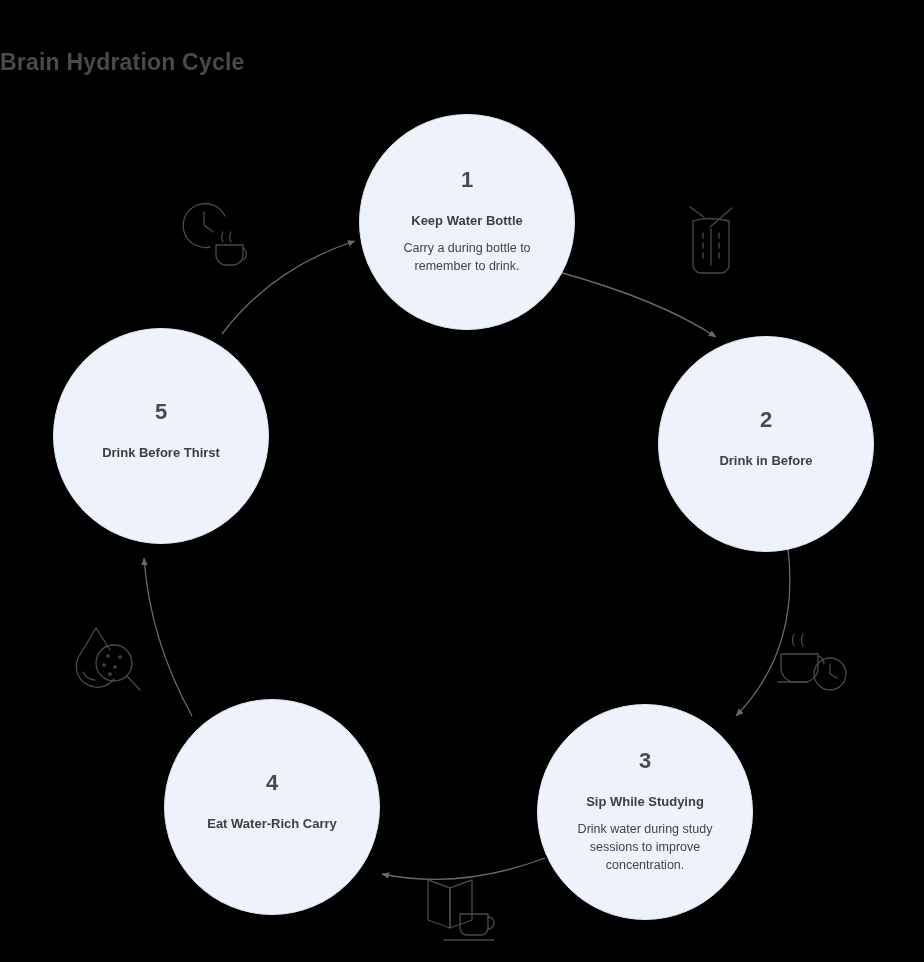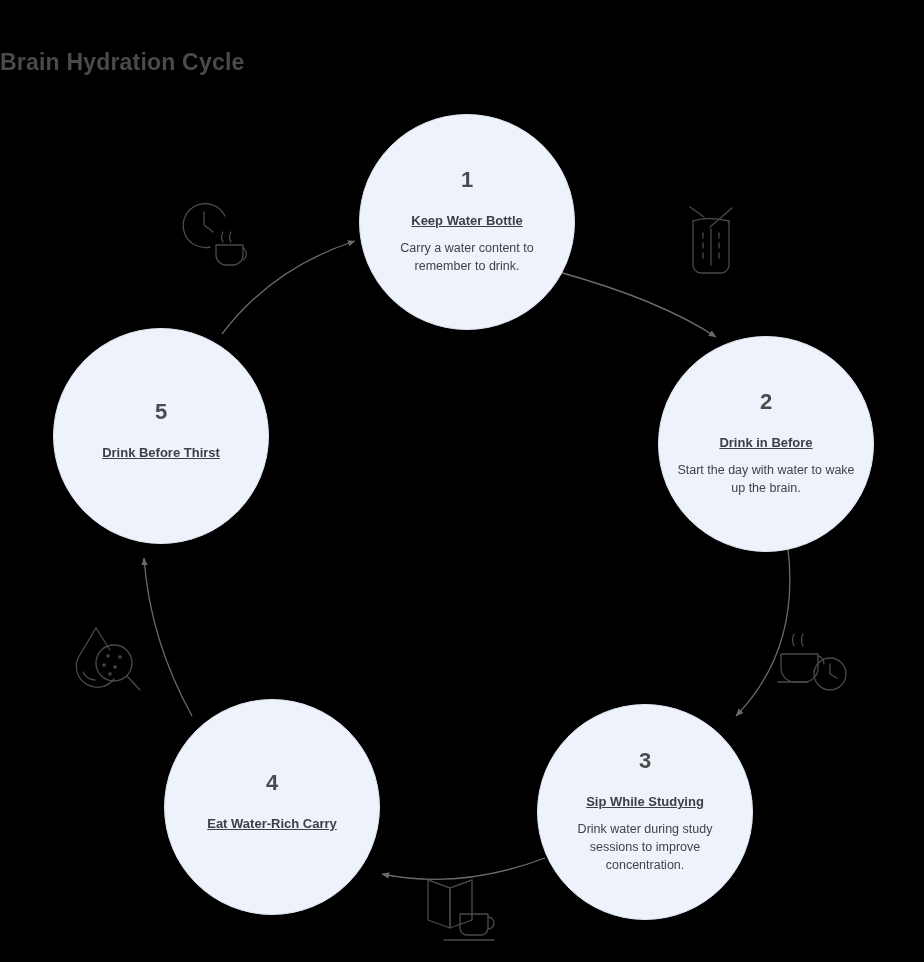--- a/index.html
+++ b/index.html
@@ -25,21 +25,20 @@
     display:flex;flex-direction:column;align-items:center;justify-content:center;
     text-align:center;
   }
   .node .num{
     font-size:22px;font-weight:bold;color:#4a4a4a;line-height:1;
     margin-bottom:22px;
   }
   .node .ttl{
     font-size:13px;font-weight:bold;color:#3b3f46;line-height:1.2;
     margin-bottom:10px;
-    text-decoration:underline;
   }
   .node .dsc{
     font-size:12.5px;color:#3f444b;line-height:1.45;
     max-width:86%;
   }
 
   .icon{position:absolute;color:#4a4a4a;}
   .icon svg{display:block;overflow:visible;}
 </style>
 </head>
@@ -63,27 +62,26 @@
     <path d="M 545,858 Q 460,890 382,874" fill="none" stroke="#6b6b6b" stroke-width="1.3" marker-end="url(#ah)"></path>
 
     <path d="M 192,716 Q 150,640 144,558" fill="none" stroke="#6b6b6b" stroke-width="1.3" marker-end="url(#ah)"></path>
 
     <path d="M 222,334 Q 272,268 355,241" fill="none" stroke="#6b6b6b" stroke-width="1.3" marker-end="url(#ah)"></path>
   </svg>
 
   <div class="node" style="left:359px;top:114px;width:216px;height:216px;">
     <div class="num">1</div>
     <div class="ttl">Keep Water Bottle</div>
-    <div class="dsc">Carry a water content to remember to drink.</div>
+    <div class="dsc">Carry a during bottle to remember to drink.</div>
   </div>
 
   <div class="node" style="left:658px;top:336px;width:216px;height:216px;">
     <div class="num">2</div>
     <div class="ttl">Drink in Before</div>
-    <div class="dsc">Start the day with water to wake up the brain.</div>
   </div>
 
   <div class="node" style="left:537px;top:704px;width:216px;height:216px;">
     <div class="num">3</div>
     <div class="ttl">Sip While Studying</div>
     <div class="dsc">Drink water during study sessions to improve concentration.</div>
   </div>
 
   <div class="node" style="left:164px;top:699px;width:216px;height:216px;">
     <div class="num">4</div>

